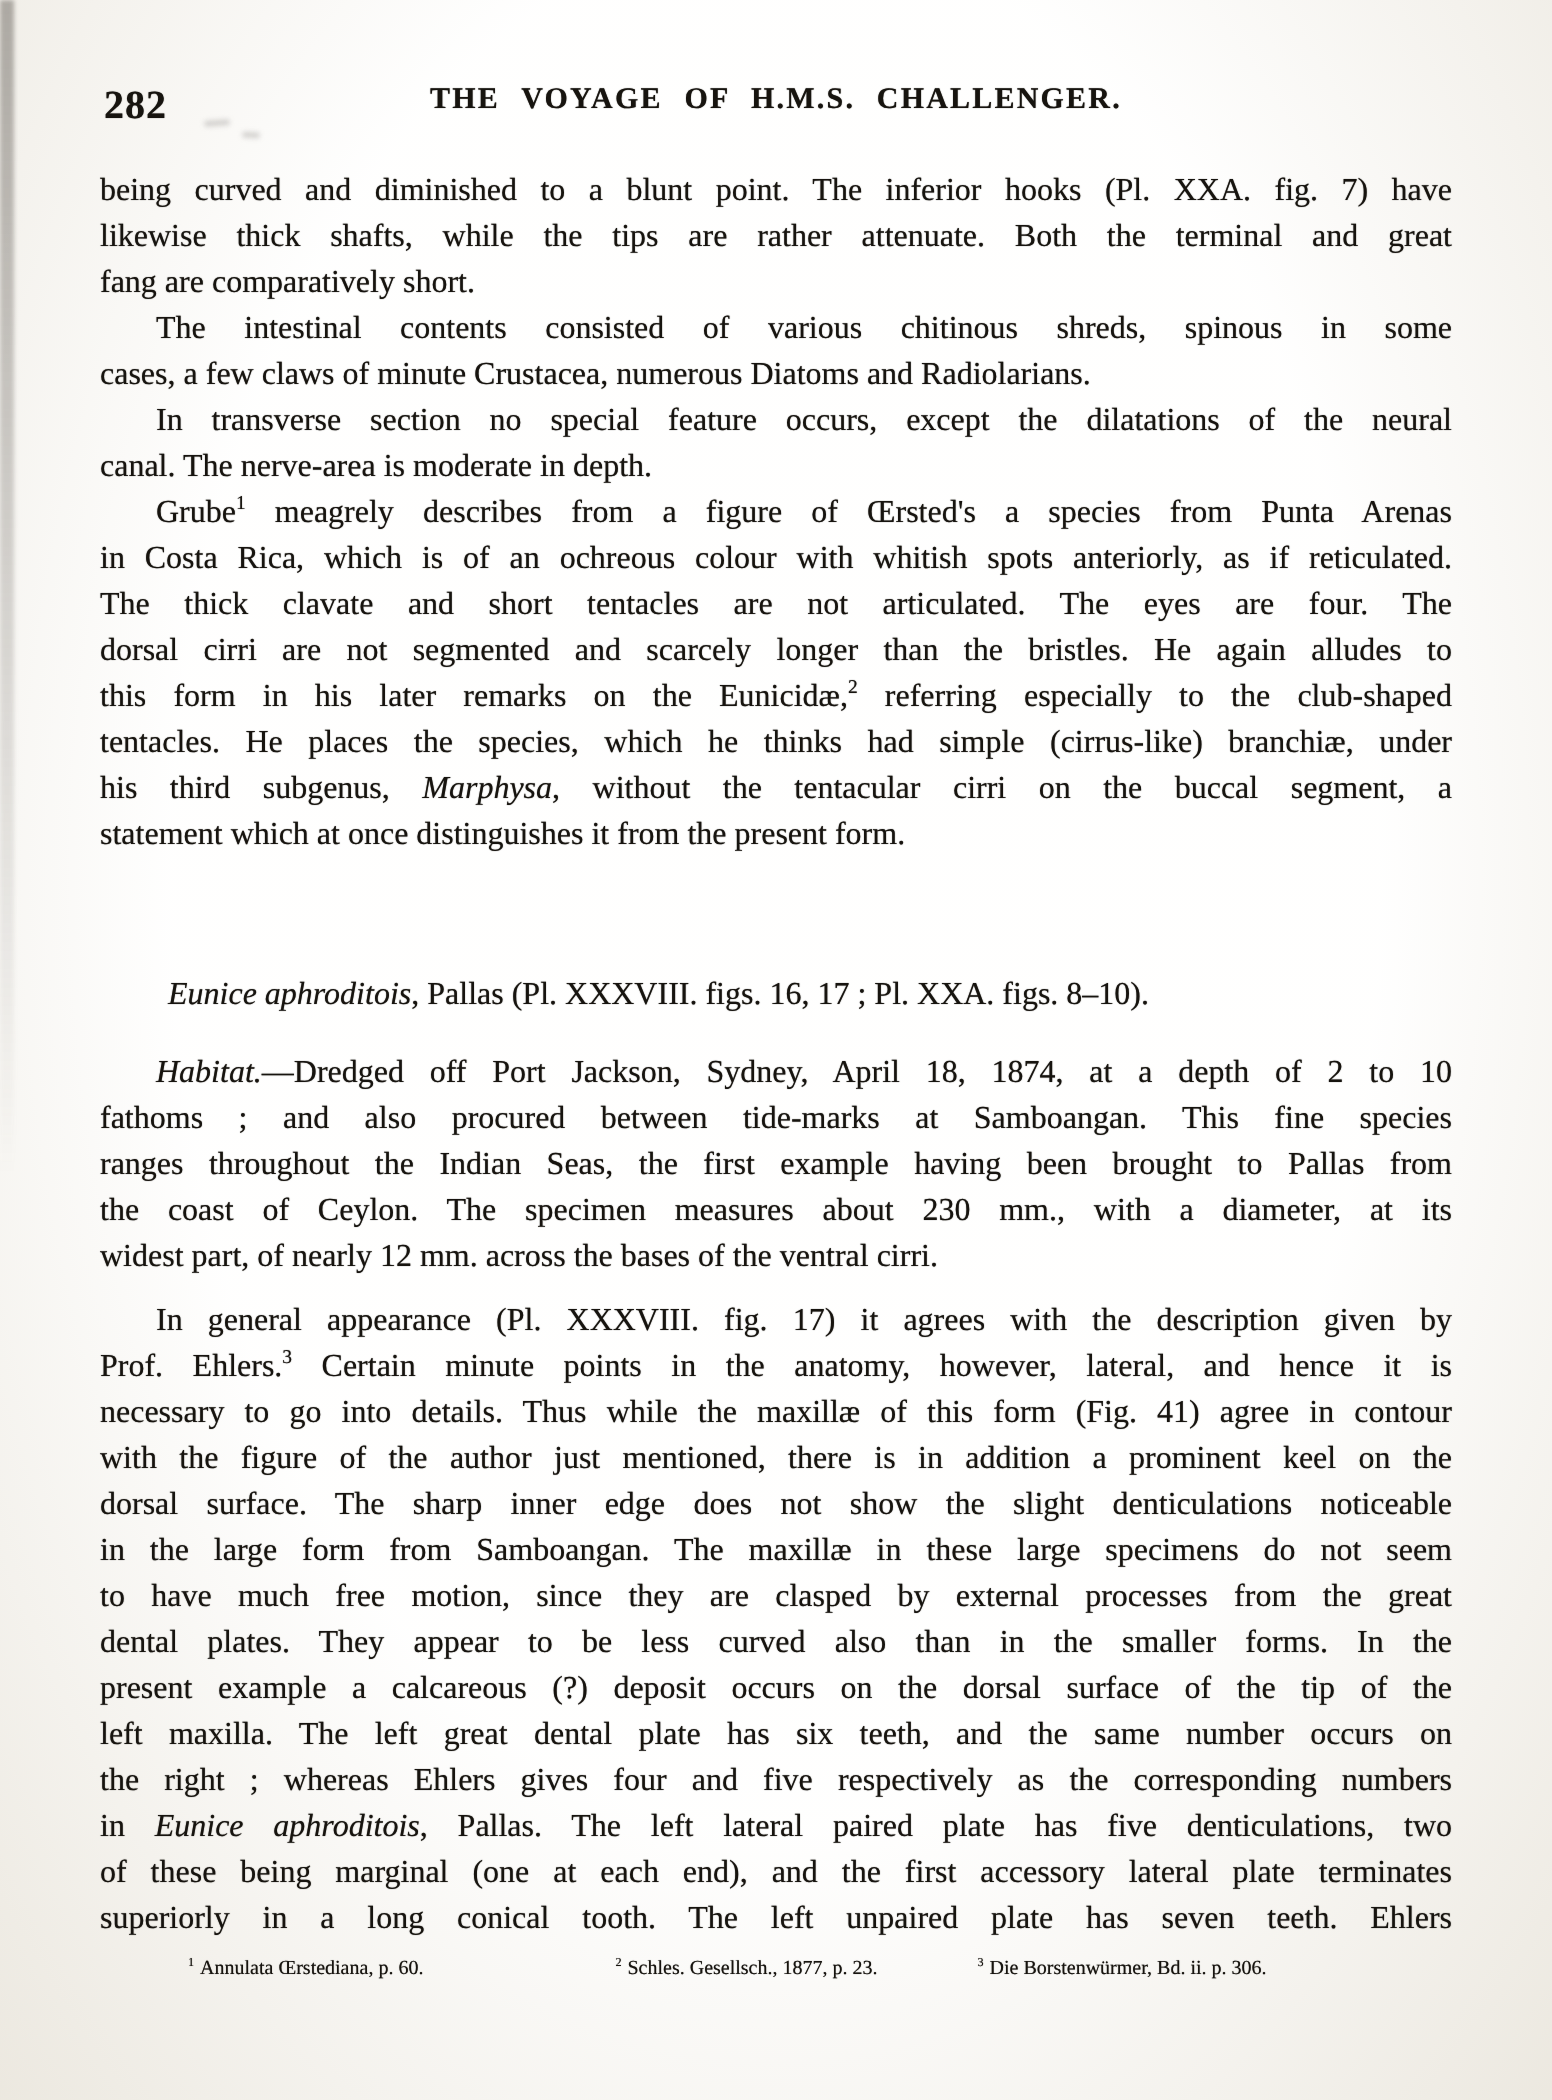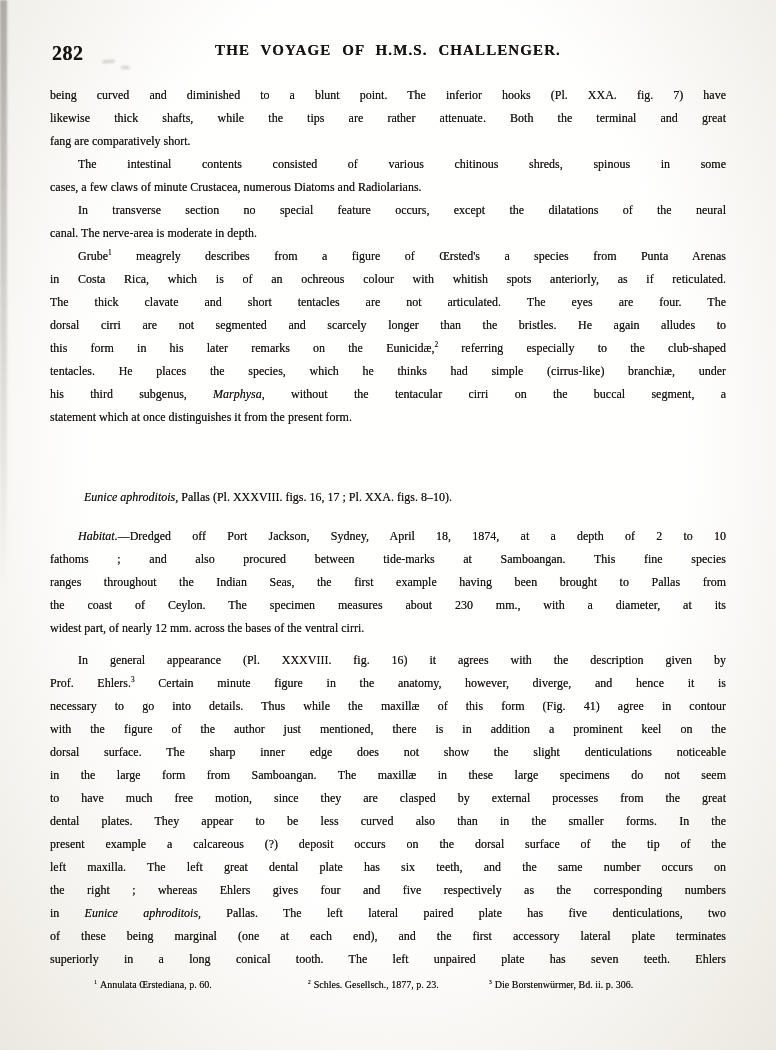--- a/index.html
+++ b/index.html
@@ -36,21 +36,21 @@
     position: absolute; left: 0; right: 0; top: 0;
     text-align: center;
     font-size: 15px; font-weight: bold;
     letter-spacing: 1.1px; word-spacing: 6px;
     text-shadow: 0 0 0.5px rgba(23,20,15,0.75);
   }
 
   
   .body-text {
     position: absolute; left: 50px; top: 84px; width: 676px;
-    font-size: 12px; line-height: 23px;
+    font-size: 16px; line-height: 23px;
     text-shadow: 0 0 0.55px rgba(23,20,15,0.7);
   }
   .paragraph { margin: 0; }
   .line { white-space: normal; }
   .line.just { text-align: justify; text-align-last: justify; }
   .line.indent { padding-left: 28px; }
   .species-heading { margin-top: 57px; }
   .species-heading .line.indent { padding-left: 34px; }
   .habitat-para { margin-top: 16px; }
   .closing-para { margin-top: 9px; }
@@ -112,22 +112,22 @@
         <div class="line indent"><i>Eunice aphroditois</i><span>, Pallas (Pl. XXXVIII. figs. 16, 17 ;  Pl. XXA. figs. 8–10).</span></div>
       </div>
     <div class="paragraph habitat-para">
         <div class="line just indent"><i>Habitat.</i><span>—Dredged off Port Jackson, Sydney, April 18, 1874, at a depth of 2 to 10</span></div>
         <div class="line just"><span>fathoms ; and also procured between tide-marks at Samboangan.  This fine species</span></div>
         <div class="line just"><span>ranges throughout the Indian Seas, the first example having been brought to Pallas from</span></div>
         <div class="line just"><span>the coast of Ceylon.  The specimen measures about 230 mm., with a diameter, at its</span></div>
         <div class="line"><span>widest part, of nearly 12 mm. across the bases of the ventral cirri.</span></div>
       </div>
     <div class="paragraph closing-para">
-        <div class="line just indent"><span>In general appearance (Pl. XXXVIII. fig. 16) it agrees with the description given by</span></div>
-        <div class="line just"><span>Prof. Ehlers.</span><sup>3</sup><span>  Certain minute figure in the anatomy, however, diverge, and hence it is</span></div>
+        <div class="line just indent"><span>In general appearance (Pl. XXXVIII. fig. 17) it agrees with the description given by</span></div>
+        <div class="line just"><span>Prof. Ehlers.</span><sup>3</sup><span>  Certain minute points in the anatomy, however, lateral, and hence it is</span></div>
         <div class="line just"><span>necessary to go into details.  Thus while the maxillæ of this form (Fig. 41) agree in contour</span></div>
         <div class="line just"><span>with the figure of the author just mentioned, there is in addition a prominent keel on the</span></div>
         <div class="line just"><span>dorsal surface.  The sharp inner edge does not show the slight denticulations noticeable</span></div>
         <div class="line just"><span>in the large form from Samboangan.  The maxillæ in these large specimens do not seem</span></div>
         <div class="line just"><span>to have much free motion, since they are clasped by external processes from the great</span></div>
         <div class="line just"><span>dental plates.  They appear to be less curved also than in the smaller forms.  In the</span></div>
         <div class="line just"><span>present example a calcareous (?) deposit occurs on the dorsal surface of the tip of the</span></div>
         <div class="line just"><span>left maxilla.  The left great dental plate has six teeth, and the same number occurs on</span></div>
         <div class="line just"><span>the right ; whereas Ehlers gives four and five respectively as the corresponding numbers</span></div>
         <div class="line just"><span>in </span><i>Eunice aphroditois</i><span>, Pallas.  The left lateral paired plate has five denticulations, two</span></div>

